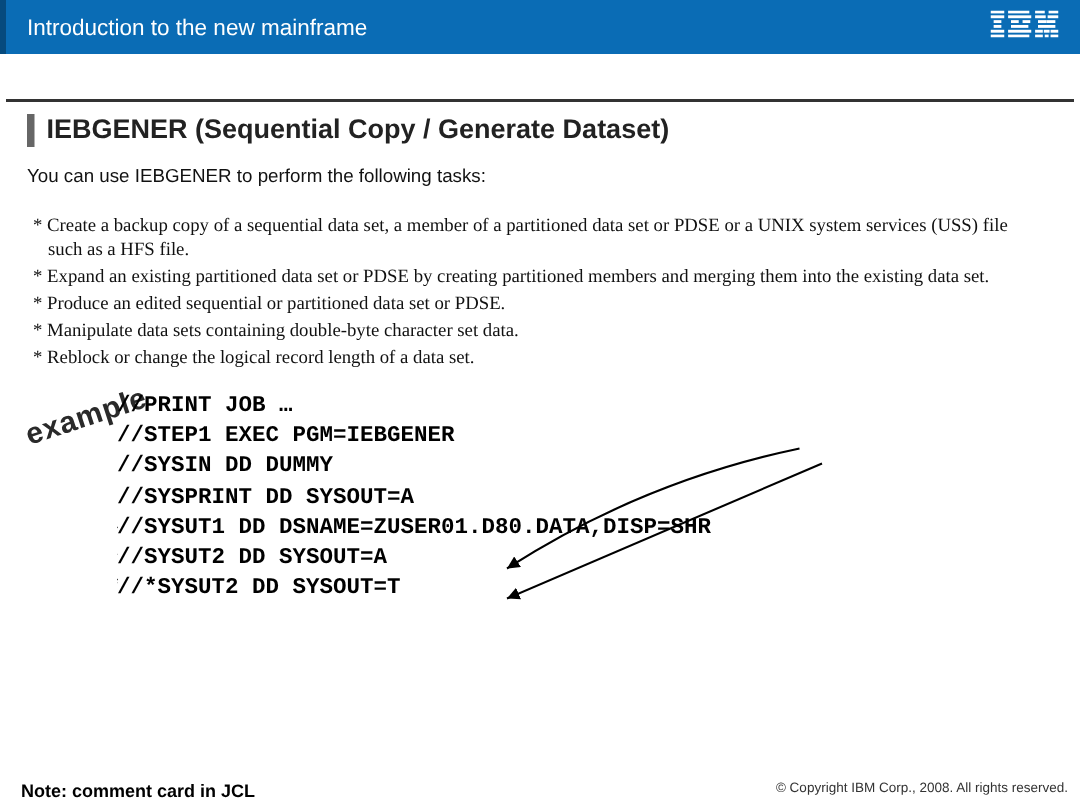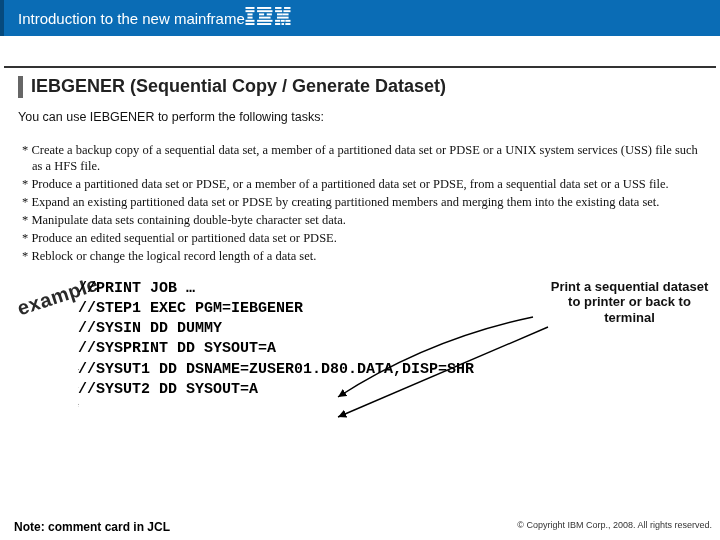--- a/index.html
+++ b/index.html
@@ -9,38 +9,39 @@
     font-family: Arial, Helvetica, sans-serif;
     background: #fff;
     position: relative;
     overflow: hidden;
   }
   .header {
     background: #0a6cb5;
     height: 36px;
     display: flex;
     align-items: center;
+    justify-content: space-between;
     padding: 0 14px;
     border-left: 4px solid #064a7d;
   }
   .header-title {
     color: #fff;
     font-size: 15px;
     font-weight: 400;
   }
   .ibm-logo {
     height: 18px;
   }
   .divider-area {
     height: 32px;
     border-bottom: 2px solid #333;
     margin: 0 4px;
   }
   .main {
-    padding: 8px 18px 0 18px;
+    padding: 8px 30px 0 18px;
   }
   .slide-title {
     font-size: 18px;
     font-weight: bold;
     color: #222;
     border-left: 5px solid #666;
     padding-left: 8px;
     margin-bottom: 12px;
     line-height: 1.2;
   }
@@ -153,38 +154,37 @@
   </span>
 </div>
 
 <div class="divider-area"></div>
 
 <div class="main">
   <div class="slide-title">IEBGENER (Sequential Copy / Generate Dataset)</div>
   <div class="intro">You can use IEBGENER to perform the following tasks:</div>
   <div class="bullets">
     <span class="b">* Create a backup copy of a sequential data set, a member of a partitioned data set or PDSE or a UNIX system services (USS) file such as a HFS file.</span>
-    <span class="b">* Produce a partitioned data set or PDSE, or a member of a partitioned data set or PDSE, from a sequential data set or a USS file.</span>
     <span class="b">* Expand an existing partitioned data set or PDSE by creating partitioned members and merging them into the existing data set.</span>
+    <span class="b">* Produce an edited sequential or partitioned data set or PDSE.</span>
     <span class="b">* Manipulate data sets containing double-byte character set data.</span>
-    <span class="b">* Produce an edited sequential or partitioned data set or PDSE.</span>
     <span class="b">* Reblock or change the logical record length of a data set.</span>
   </div>
 
   <div class="code-area">
     <div class="example-label">example</div>
     <div class="code-block">
       <div class="code-line">//PRINT JOB …</div>
       <div class="code-line">//STEP1 EXEC PGM=IEBGENER</div>
       <div class="code-line">//SYSIN DD DUMMY</div>
       <div class="code-line">//SYSPRINT DD SYSOUT=A</div>
       <div class="code-line">//SYSUT1 DD DSNAME=ZUSER01.D80.DATA,DISP=SHR</div>
       <div class="code-line">//SYSUT2 DD SYSOUT=A</div>
+      <div class="code-line">//*SYSUT2 DD SYSOUT=T</div>
     </div>
-    <div class="annotation">Print a sequential dataset to printer or back to terminal</div>
 
     <svg class="arrow-svg" style="left:0; top:0;" width="600" height="160">
       <defs>
         <marker id="ah" markerWidth="8" markerHeight="8" refX="6" refY="3" orient="auto">
           <path d="M0,0 L6,3 L0,6 Z" fill="#000"></path>
         </marker>
       </defs>
 
       <path d="M455,38 Q350,60 260,118" stroke="#000" stroke-width="1.4" fill="none" marker-end="url(#ah)"></path>
       <path d="M470,48 Q360,95 260,138" stroke="#000" stroke-width="1.4" fill="none" marker-end="url(#ah)"></path>

